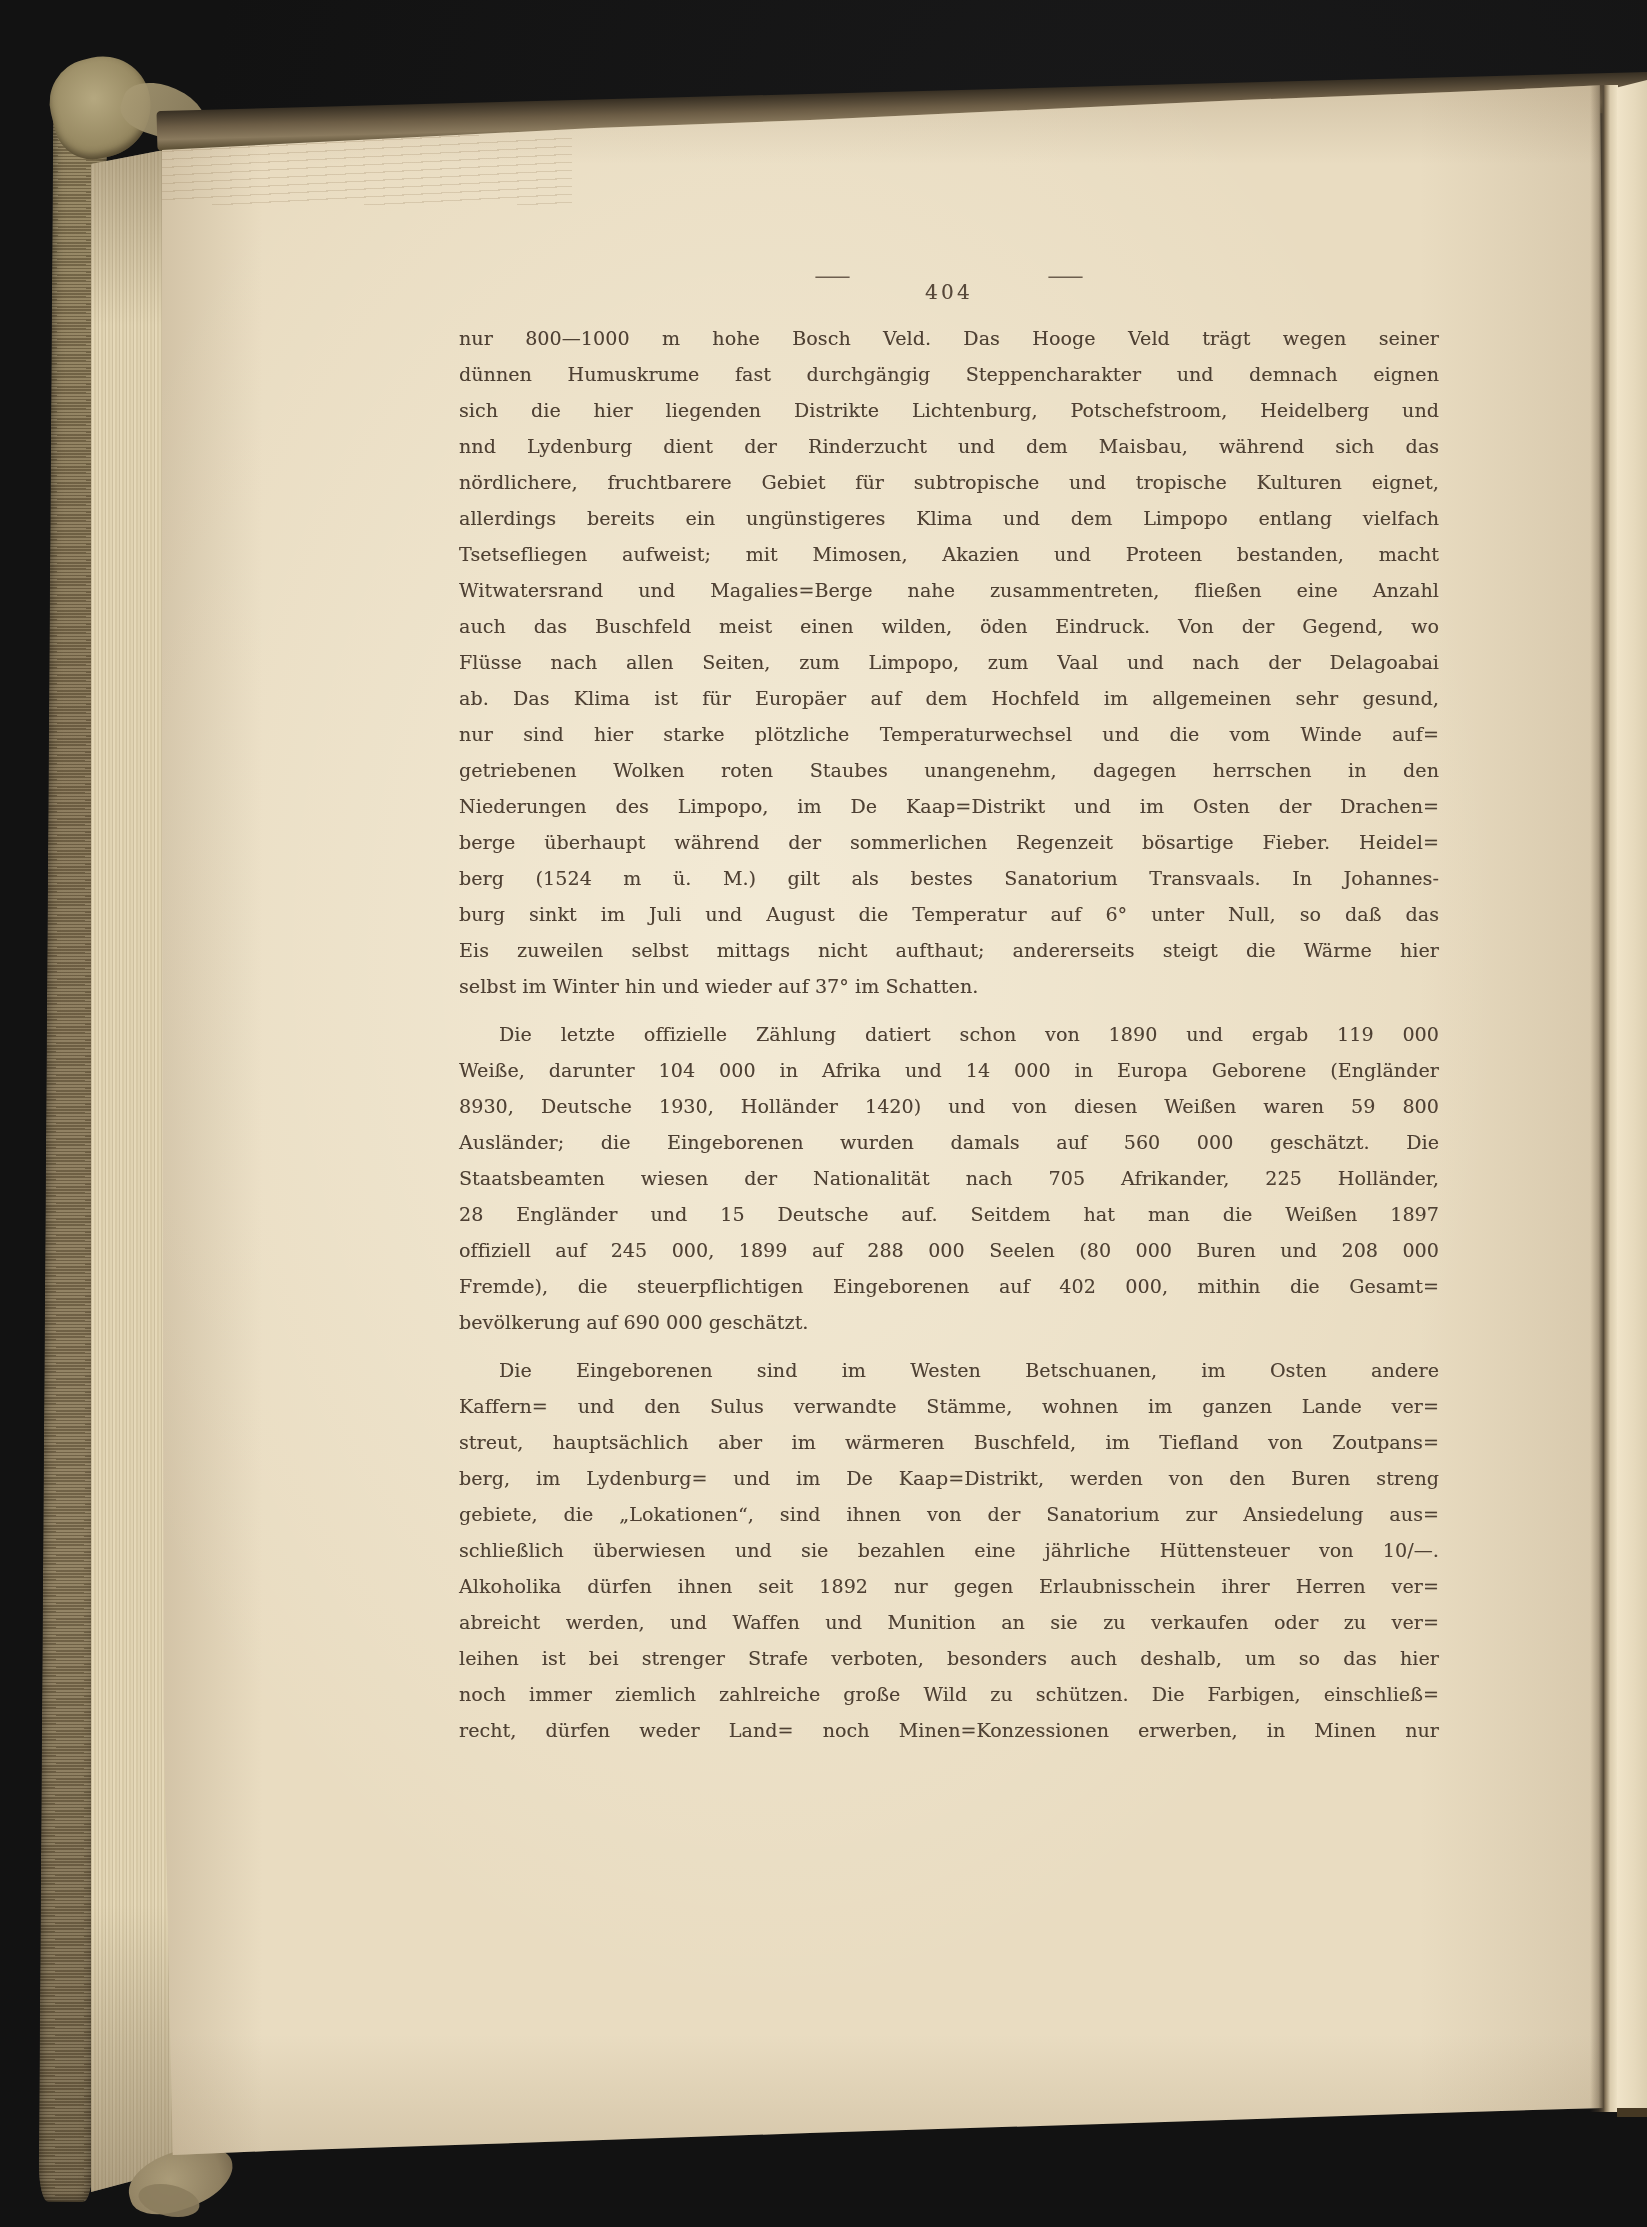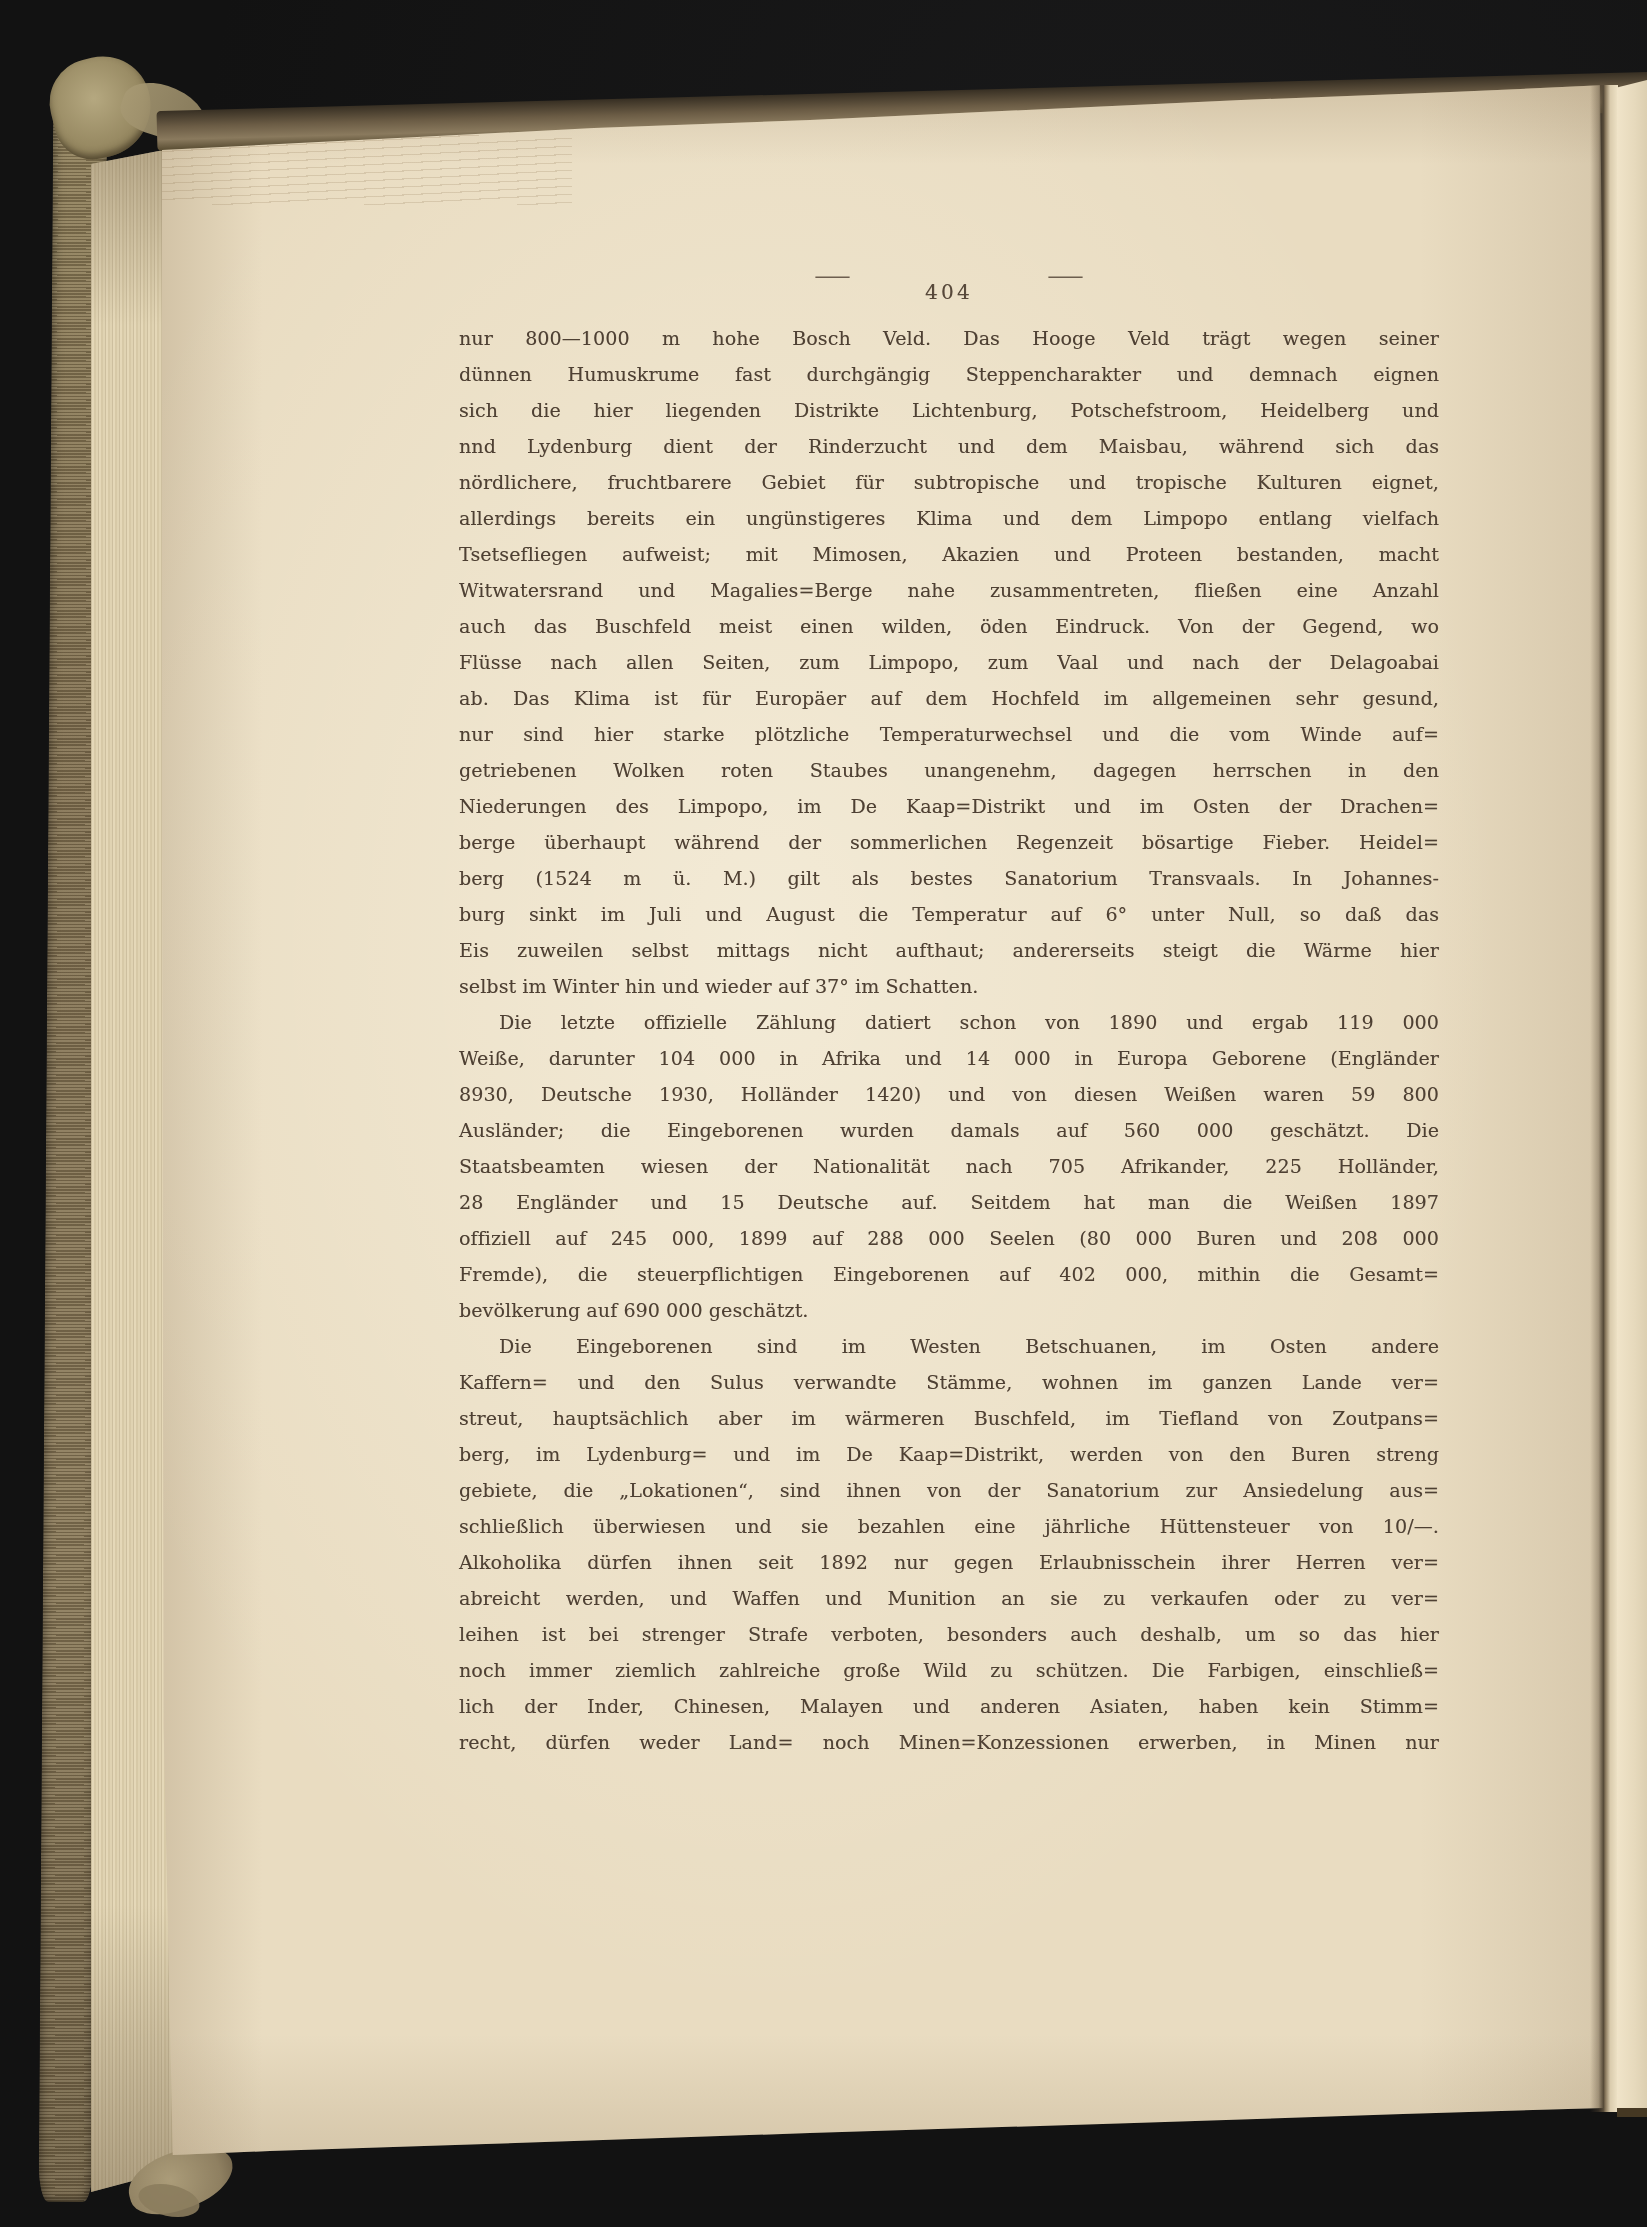--- a/index.html
+++ b/index.html
@@ -114,21 +114,21 @@
   .page-header .num  { font-size:20px; letter-spacing:3.2px; text-shadow:0.3px 0.3px 0.4px rgba(78,64,51,.4);margin-top:32px; }
 
   .text-block {
     left:297px; top:239px; width:980px;
     font-size:19px; line-height:36px; color:#4e4033;
     text-shadow:0.3px 0.3px 0.4px rgba(78,64,51,.35);
     letter-spacing:0.1px;
   }
   .line { height:36px; text-align:justify; text-align-last:justify; white-space:nowrap; }
   .line.short { text-align-last:left; }
-  .line.indent { text-indent:40px; }
+  .line.indent { text-indent:40px;margin-top:12px; }
 </style>
 </head>
 <body>
 
 <div class="abs spine-cloth"></div>
 <div class="abs headband-knot"></div>
 <div class="abs headband-wisp"></div>
 <div class="abs page-edges"></div>
 <div class="abs top-dirt"></div>
 <div class="abs tail-knot"></div>
@@ -176,21 +176,20 @@
       <div class="line indent">Die Eingeborenen sind im Westen Betschuanen, im Osten andere</div>
       <div class="line">Kaffern= und den Sulus verwandte Stämme, wohnen im ganzen Lande ver=</div>
       <div class="line">streut, hauptsächlich aber im wärmeren Buschfeld, im Tiefland von Zoutpans=</div>
       <div class="line">berg, im Lydenburg= und im De Kaap=Distrikt, werden von den Buren streng</div>
       <div class="line">gebiete, die „Lokationen“, sind ihnen von der Sanatorium zur Ansiedelung aus=</div>
       <div class="line">schließlich überwiesen und sie bezahlen eine jährliche Hüttensteuer von 10/—.</div>
       <div class="line">Alkoholika dürfen ihnen seit 1892 nur gegen Erlaubnisschein ihrer Herren ver=</div>
       <div class="line">abreicht werden, und Waffen und Munition an sie zu verkaufen oder zu ver=</div>
       <div class="line">leihen ist bei strenger Strafe verboten, besonders auch deshalb, um so das hier</div>
       <div class="line">noch immer ziemlich zahlreiche große Wild zu schützen. Die Farbigen, einschließ=</div>
-      <div class="line">lich der Inder, Chinesen, Malayen und anderen Asiaten, haben kein Stimm=</div>
       <div class="line">recht, dürfen weder Land= noch Minen=Konzessionen erwerben, in Minen nur</div>
     </div>
 </div>
 
 <div class="abs gutter"></div>
 <div class="abs facing-page"></div>
 <div class="abs facing-page-foot"></div>
 
 
 </body></html>

